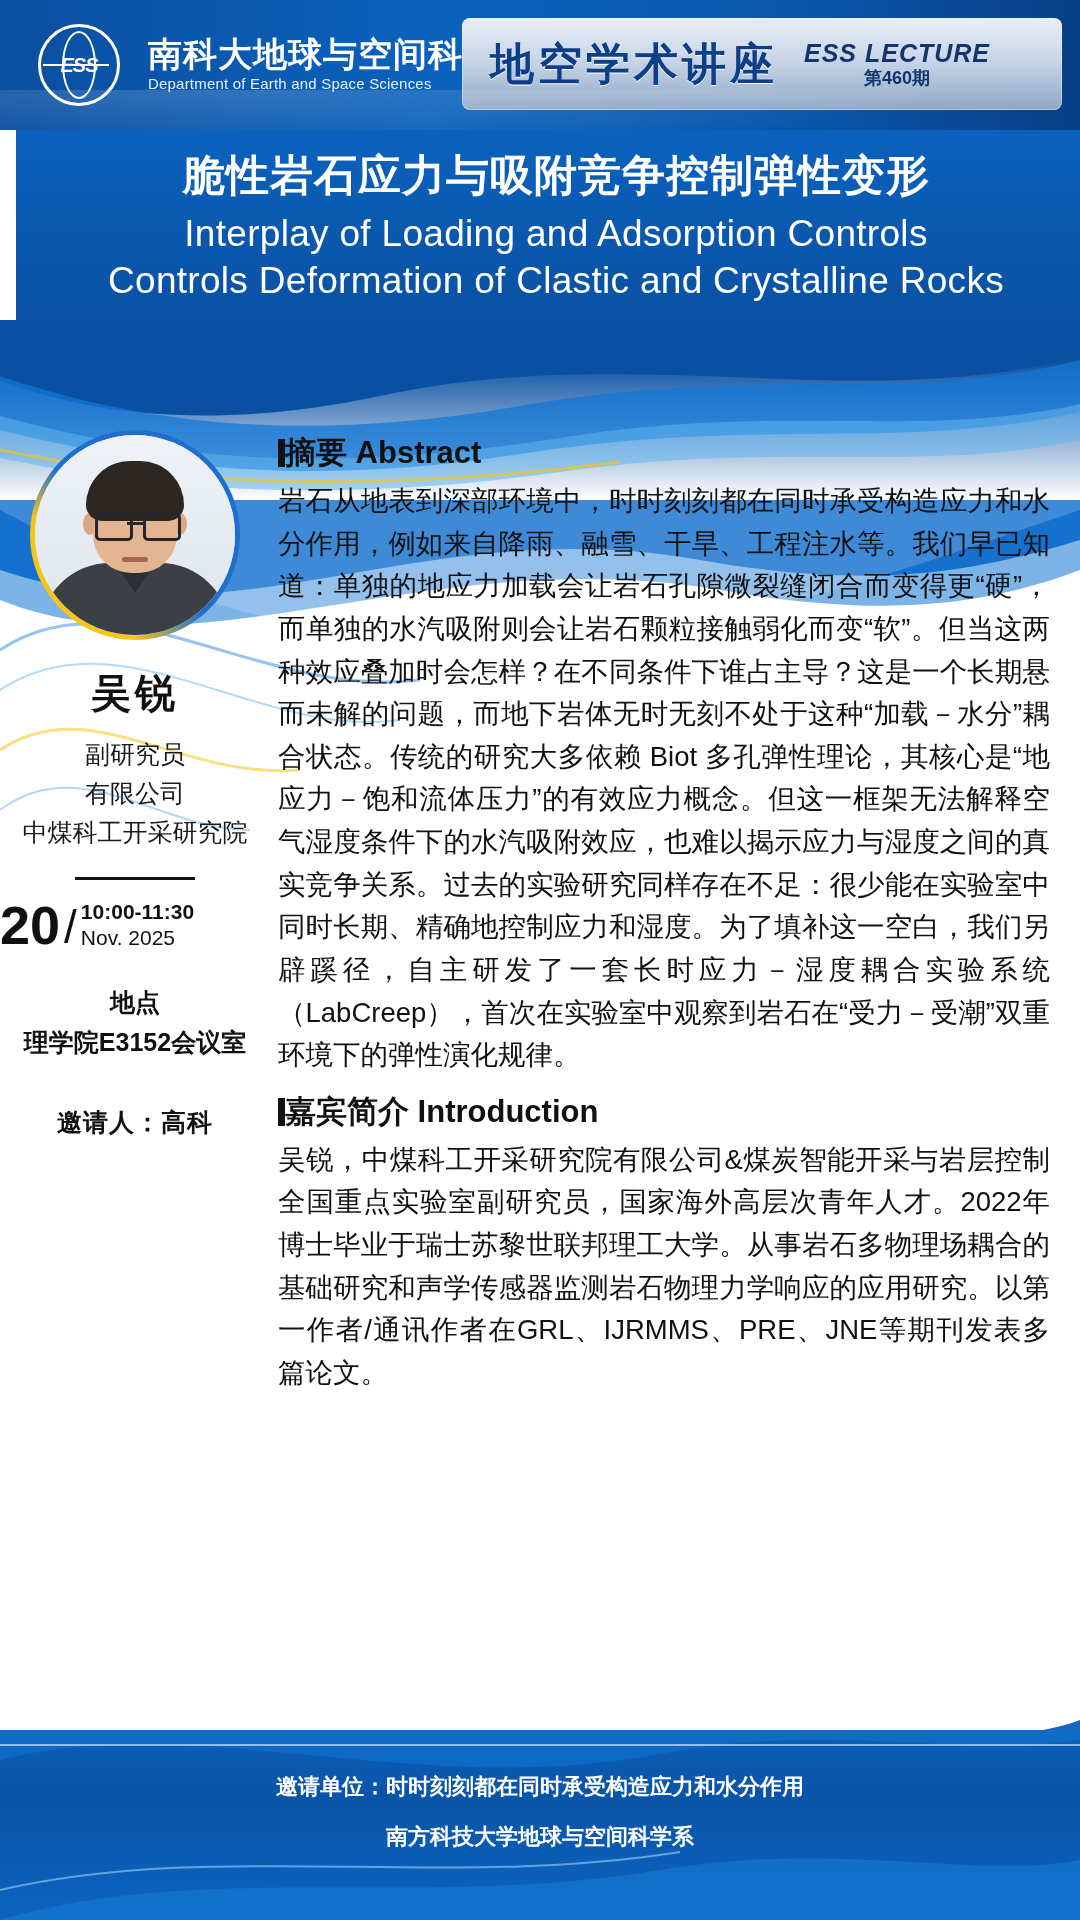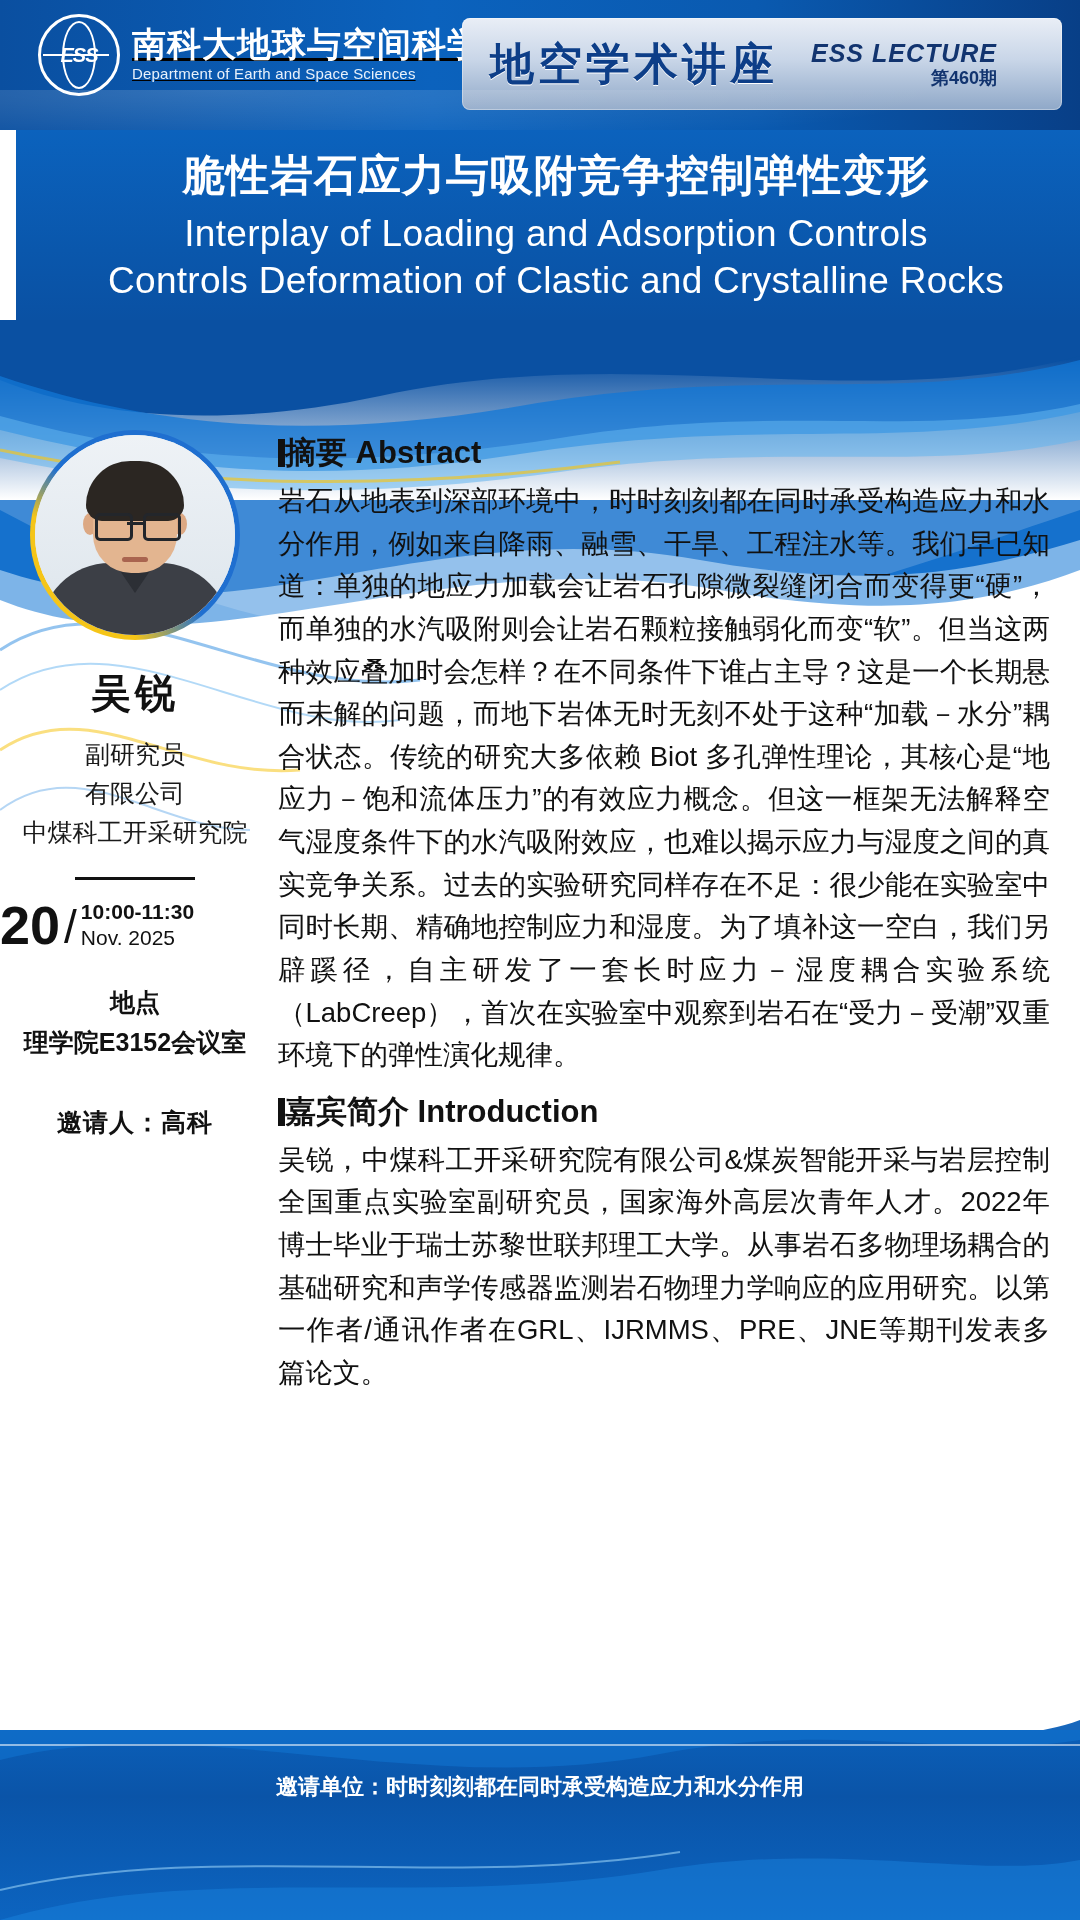--- a/index.html
+++ b/index.html
@@ -32,25 +32,24 @@
   }
   .header::after {
     content: "";
     position: absolute;
     left: 0; bottom: -30px;
     width: 1080px; height: 70px;
     background: radial-gradient(ellipse at 20% 0%, rgba(255,255,255,0.16), rgba(255,255,255,0) 60%);
   }
   .logo-wrap {
     position: absolute;
-    left: 38px; top: 14px;
+    left: 38px; top: 24px;
     display: flex;
     align-items: center;
-    gap: 12px;
-    text-decoration: underline;
+    gap: 28px;
   }
   .logo-mark {
     width: 76px; height: 76px;
     border-radius: 50%;
     border: 3px solid #ffffff;
     position: relative;
     flex: none;
   }
   .logo-mark::before {
     content: "";
@@ -106,24 +105,24 @@
     overflow: hidden;
   }
   .badge-cn {
     color: #0d3e88;
     font-size: 44px;
     font-weight: bold;
     letter-spacing: 4px;
     text-shadow: 0 1px 0 #ffffff;
   }
   .badge-right {
-    margin-left: 33px;
+    margin-left: 26px;
     display: flex;
     flex-direction: column;
-    align-items: flex-end;
+    align-items: center;
     line-height: 1.05;
   }
   .badge-en {
     color: #12346f;
     font-size: 25px;
     font-style: italic;
     font-weight: bold;
     letter-spacing: 1px;
   }
   .badge-issue {
@@ -442,15 +441,16 @@
   </div>
 
   <div class="footer">
     <svg width="1080" height="190" viewBox="0 0 1080 190" preserveAspectRatio="none" aria-hidden="true" style="position:absolute;left:0;top:0;">
       <path d="M0,30 C200,-20 420,70 660,24 C840,-10 960,30 1080,10 L1080,0 L0,0 Z" fill="#1277d6" opacity="0.5"></path>
       <path d="M0,190 C200,130 420,180 660,140 C840,110 980,150 1080,130 L1080,190 Z" fill="#1a86e0" opacity="0.45"></path>
       <path d="M0,160 C220,110 440,160 680,122" stroke="#9ad2f6" stroke-width="2" fill="none" opacity="0.6"></path>
     </svg>
     <div class="footer-line"></div>
     <div class="footer-text footer-t1">邀请单位：时时刻刻都在同时承受构造应力和水分作用</div>
+    <div class="footer-text footer-t2">南方科技大学地球与空间科学系</div>
   </div>
 
 </div>
 
 </body></html>

